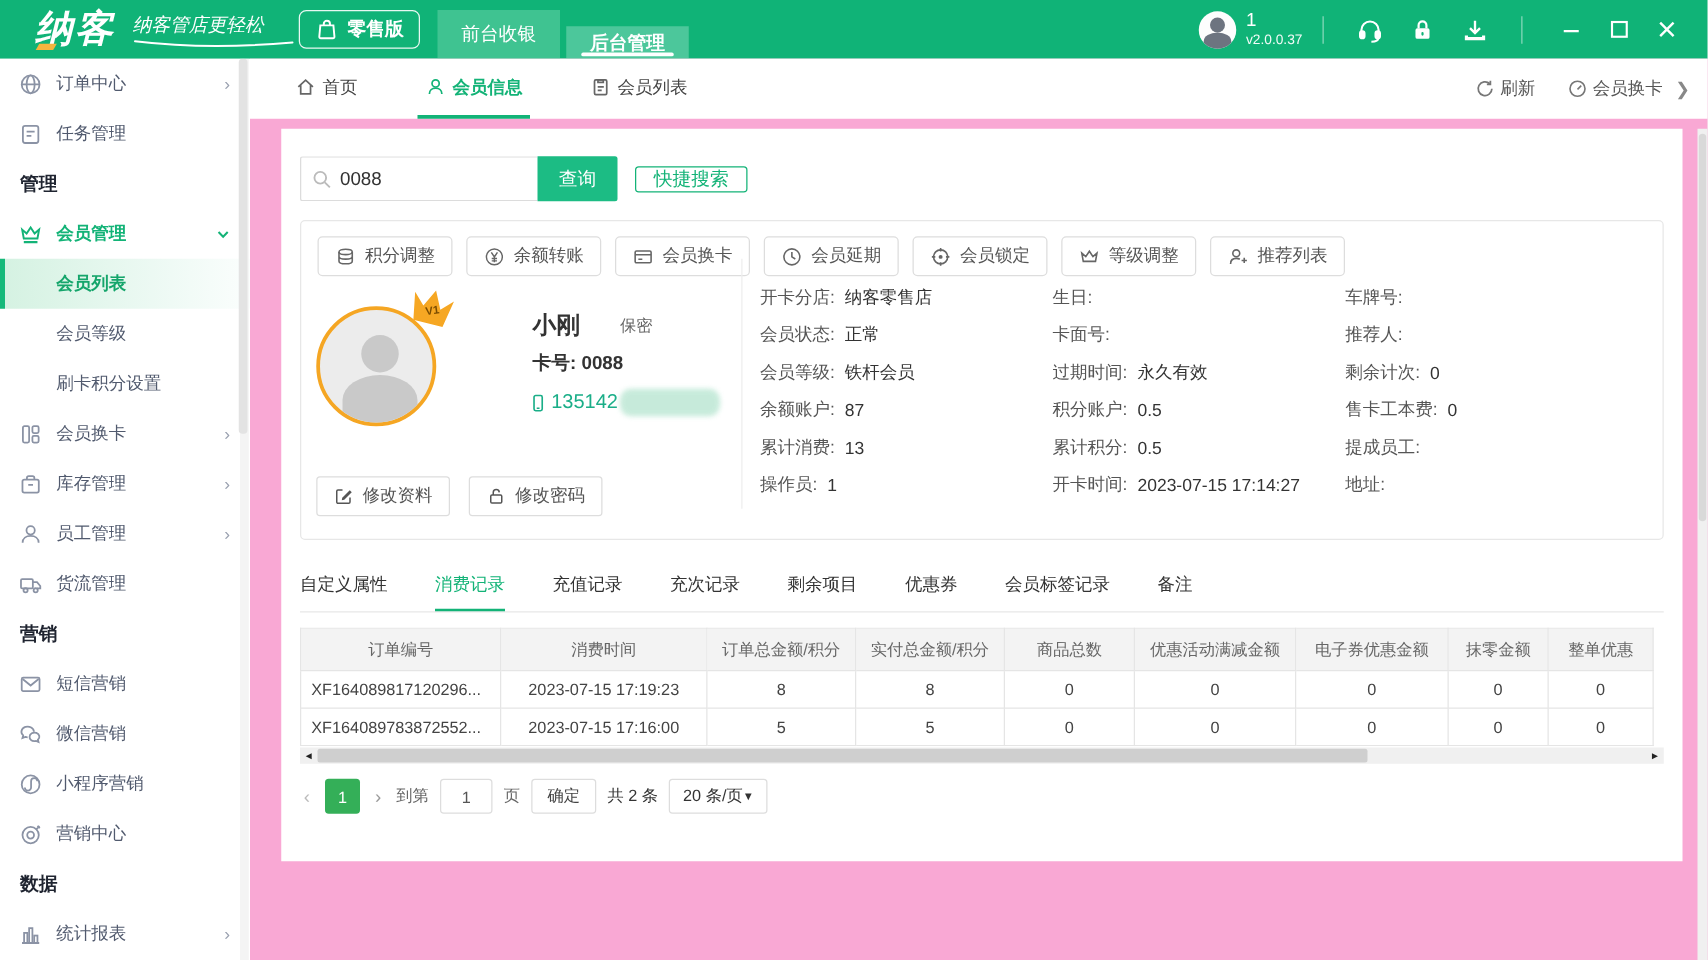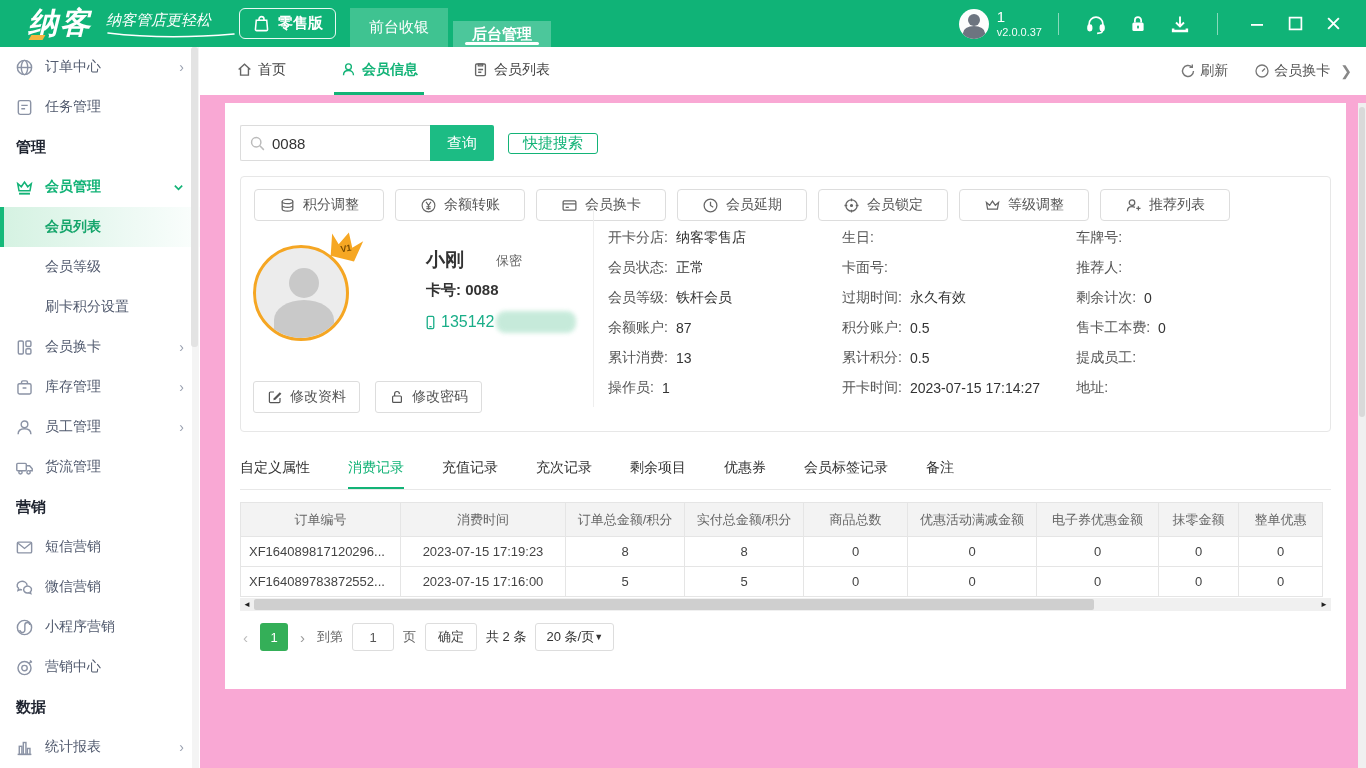--- a/index.html
+++ b/index.html
@@ -61,21 +61,21 @@
   .search-row { display:flex; align-items:center; padding:22px 15px 0 15px; }
   .search-box { display:flex; align-items:center; width:190px; height:36px; border:1px solid #dcdcdc; border-right:none; border-radius:2px 0 0 2px; padding:0 8px; }
   .search-box .ico { width:17px; height:17px; color:#bbb; margin-right:6px; flex:0 0 auto; }
   .search-box input { border:none; outline:none; width:100%; font-size:15px; color:#333; font-family:inherit; }
   .btn-query { width:64px; height:36px; background:#1cbc84; color:#fff; border:none; font-size:15px; border-radius:0 2px 2px 0; cursor:pointer; font-family:inherit; }
   .btn-quick { margin-left:14px; height:21px; padding:0 14px; background:#fff; color:#13b377; border:1px solid #13b377; border-radius:3px; font-size:15px; cursor:pointer; font-family:inherit; }
 
   
   .info-panel { margin:15px; border:1px solid #e7e7e7; border-radius:4px; height:256px; position:relative; }
   .actions-row { display:flex; gap:11px; padding:12px 13px 0 13px; }
-  .act-btn { display:flex; align-items:center; gap:7px; height:32px; padding:0 24px; border:1px solid #ddd; border-radius:4px; background:#fff; color:#555; font-size:14px; cursor:pointer; font-family:inherit; }
+  .act-btn { display:flex; align-items:center; gap:7px; height:32px; padding:0 13px; border:1px solid #ddd; border-radius:4px; background:#fff; color:#555; font-size:14px; cursor:pointer; font-family:inherit; }
   .act-btn .ico { width:17px; height:17px; color:#666; }
 
   .profile-zone { position:absolute; left:12px; top:58px; width:330px; height:190px; }
   .avatar-wrap { position:absolute; left:0; top:10px; width:100px; height:100px; }
   .avatar { width:96px; height:96px; border-radius:50%; border:3px solid #f5a623; background:#ececec; position:relative; overflow:hidden; }
   .avatar::before { content:""; position:absolute; left:33px; top:20px; width:30px; height:30px; border-radius:50%; background:#c9c9c9; }
   .avatar::after { content:""; position:absolute; left:18px; top:52px; width:60px; height:40px; border-radius:50% 50% 0 0; background:#c9c9c9; }
   .crown-badge { position:absolute; left:70px; top:-16px; width:44px; height:38px; transform:rotate(14deg); }
   .p-name { position:absolute; left:173px; top:12px; font-size:19px; font-weight:bold; color:#333; }
   .p-gender { position:absolute; left:243px; top:17px; font-size:13px; color:#666; }

